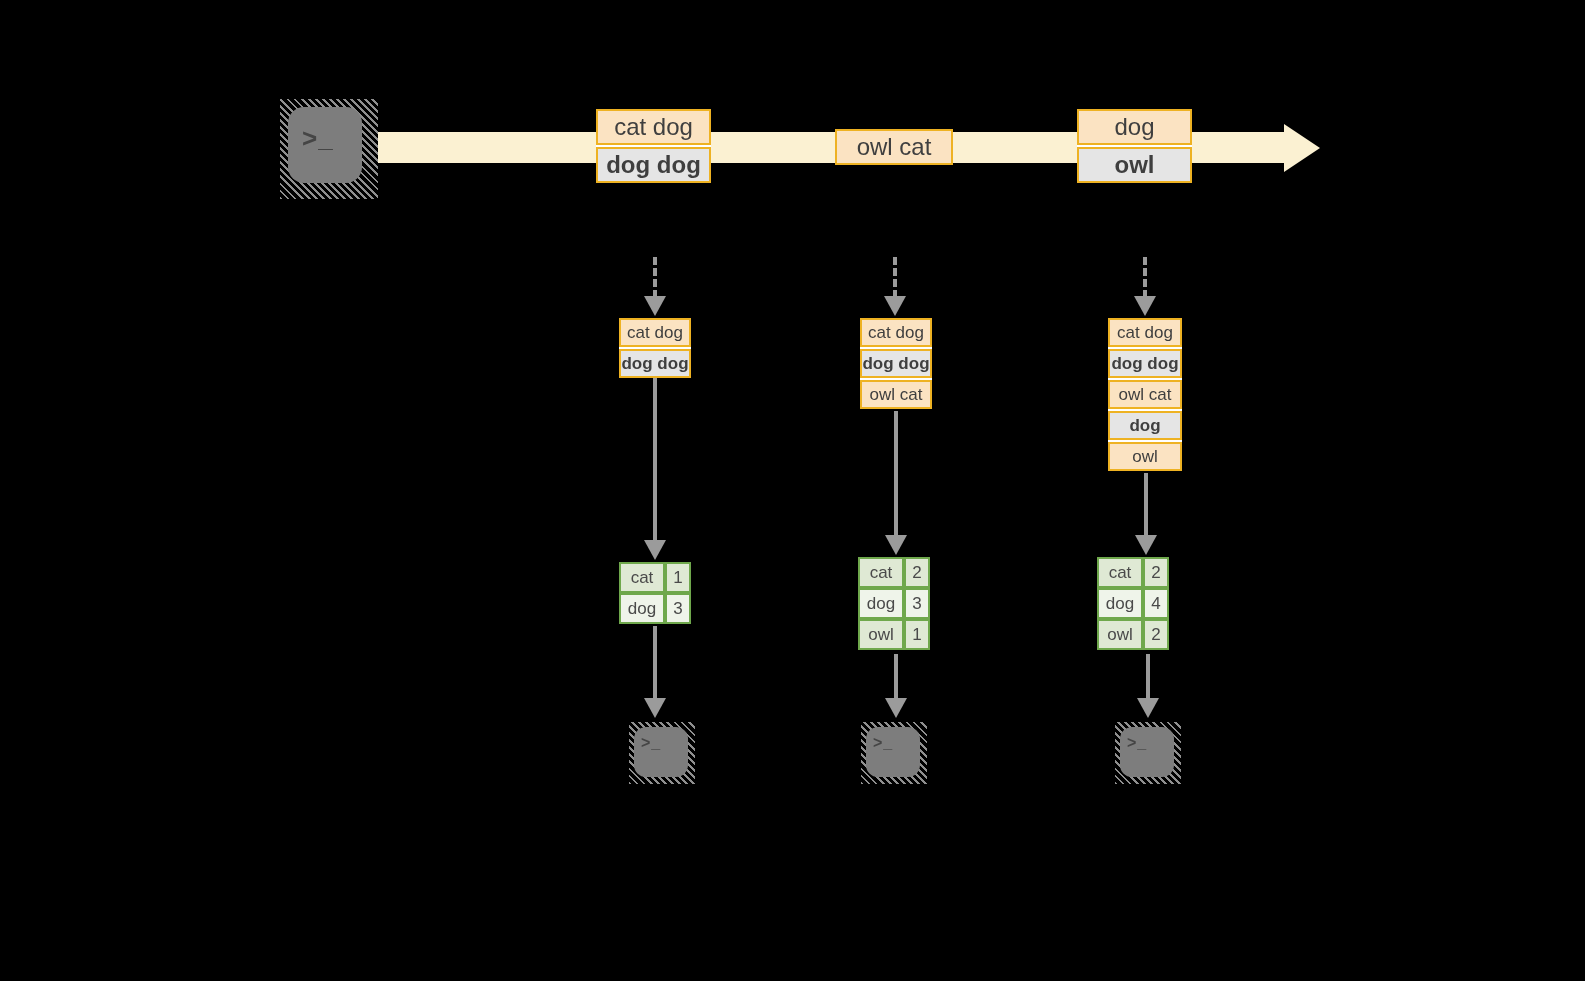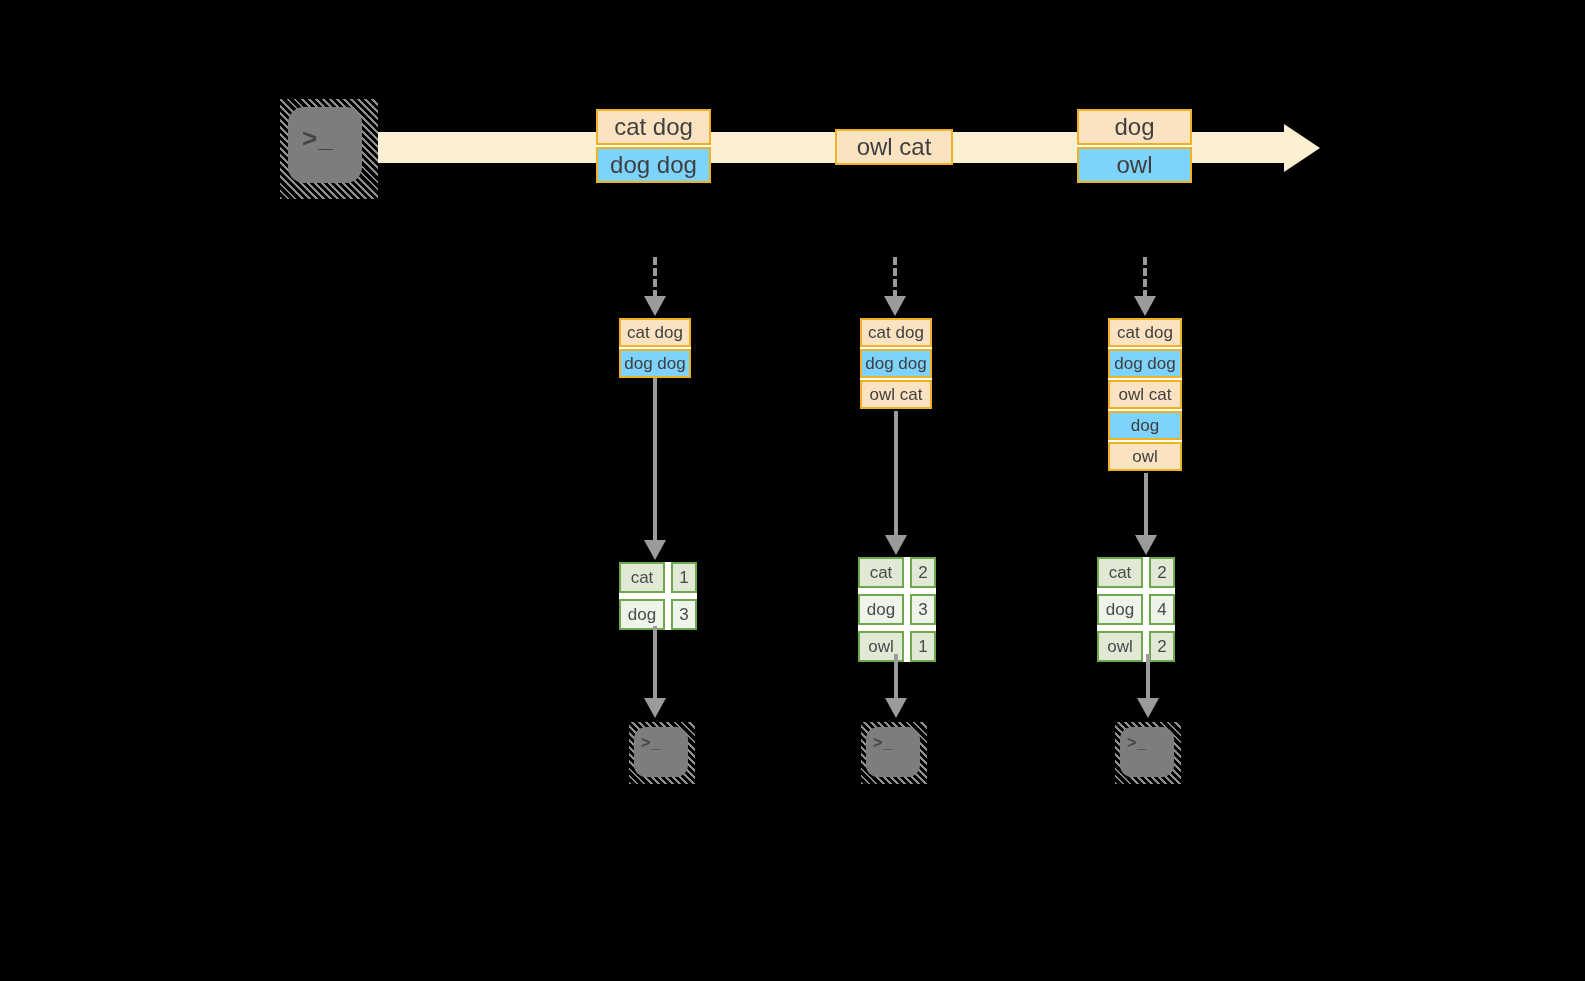--- a/index.html
+++ b/index.html
@@ -9,25 +9,25 @@
   }
   
   .band{position:absolute;background:#fbf1d2;}
   .band-head{position:absolute;width:0;height:0;
     border-top:24px solid transparent;border-bottom:24px solid transparent;
     border-left:36px solid #fbf1d2;}
   
   .stack{position:absolute;display:flex;flex-direction:column;gap:2px;background:#fff;z-index:2;}
   .stack .row{box-sizing:border-box;border:2px solid #eeb222;background:#fbe3c2;
     display:flex;align-items:center;justify-content:center;color:#3f3f3f;}
-  .stack .row.light{background:#7dd3fc;}
+  .stack .row.light{background:#e5e5e5;font-weight:bold;}
   .ev .row{height:36px;font-size:24px;}
   .buf .row{height:29px;font-size:17px;}
   
-  .wtable{position:absolute;display:grid;grid-template-columns:46px 26px;gap:6px;background:#fff;z-index:2;}
+  .wtable{position:absolute;display:grid;grid-template-columns:46px 26px;gap:0;background:#fff;z-index:2;}
   .wtable .cell{box-sizing:border-box;border:2px solid #6fa84c;height:31px;font-size:17px;
     display:flex;align-items:center;justify-content:center;background:#dfe9d4;color:#4a4a4a;}
   .wtable .cell.light{background:#eff4ea;}
   
   .vline{position:absolute;width:4px;background:#9b9b9b;z-index:2;}
   .vdash{position:absolute;width:0;border-left:4px dashed #9b9b9b;z-index:2;}
   .head{position:absolute;width:0;height:0;z-index:2;
     border-left:11px solid transparent;border-right:11px solid transparent;
     border-top:20px solid #9b9b9b;}
   

